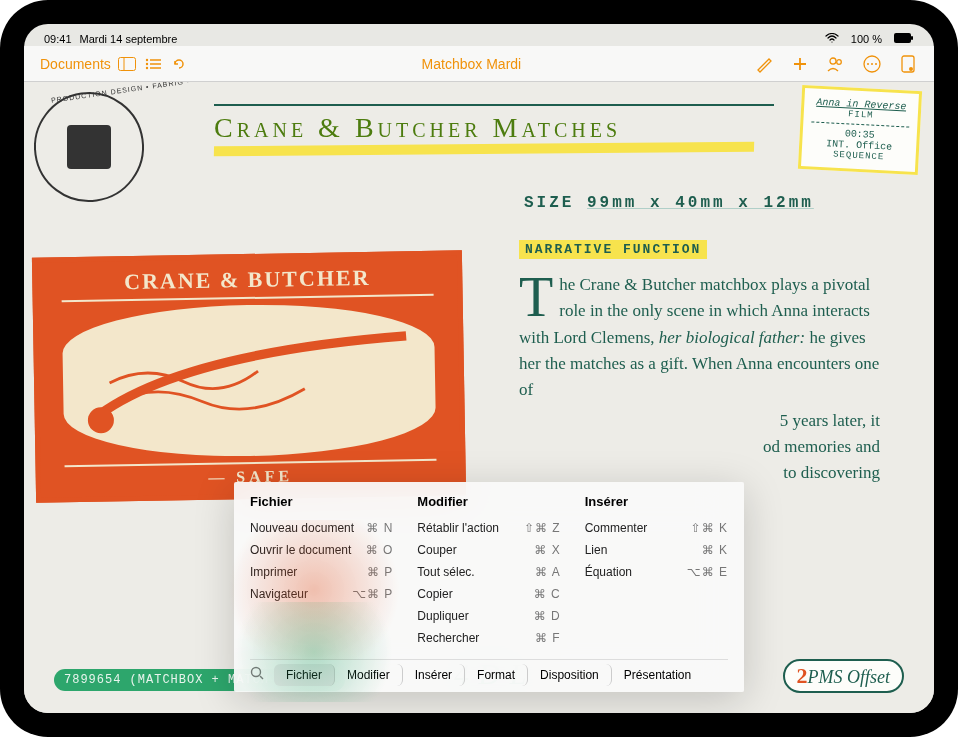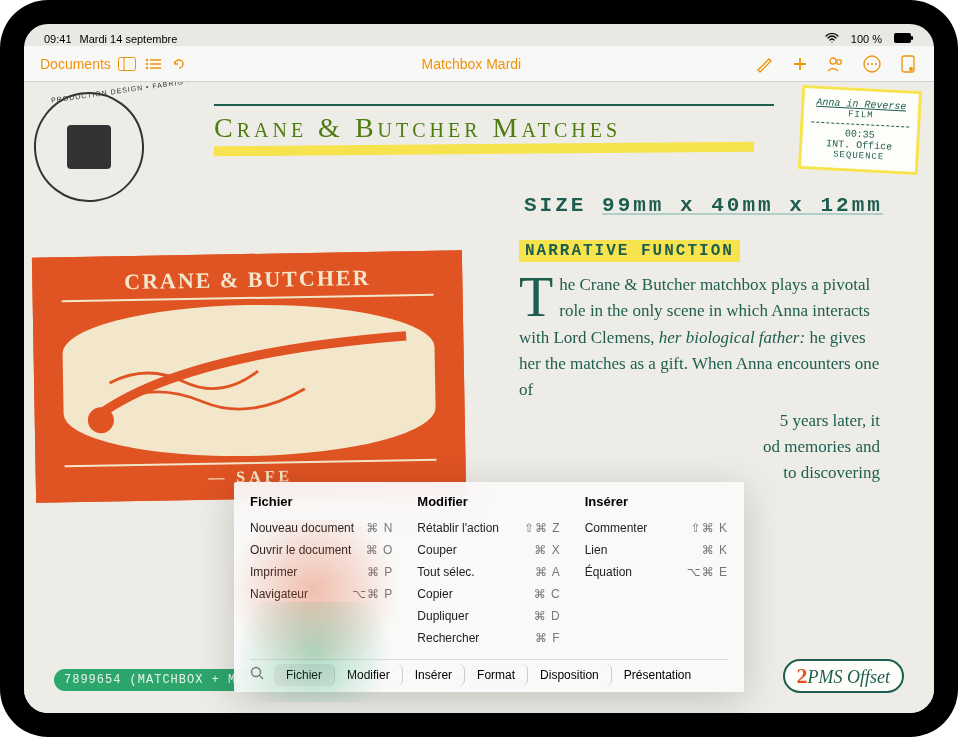--- a/index.html
+++ b/index.html
@@ -67,40 +67,40 @@
   background: linear-gradient(90deg, #f7e34d, #f7e34d);
   transform: skewX(-2deg) rotate(-0.5deg);
 }
 .title-topline {
   position: absolute; top: 22px; left: 190px; width: 560px; height: 2px; background: #1e5e4f;
 }
 
 
 .size-line {
   position: absolute; top: 112px; left: 500px;
-  font-family: "Courier New", monospace; font-size: 21px; letter-spacing: 3px;
+  font-family: "Courier New", monospace; font-size: 16px; letter-spacing: 3px;
   color: #1e5e4f; font-weight: bold;
 }
 .size-value { text-decoration: underline; text-decoration-color: #b0cfc8; }
 
 
 .sticky {
   position: absolute; top: 6px; right: 14px; width: 120px;
   border: 3px solid #f7e34d; background: #fdfdfa; padding: 8px;
   font-family: "Courier New", monospace; font-size: 10px; text-align: center;
   color: #1e5e4f; transform: rotate(3deg);
 }
 .sticky .title { font-style: italic; text-decoration: underline; }
 .sticky .sub { font-size: 9px; letter-spacing: 1px; }
 
 
 .narr-hdr {
   position: absolute; top: 158px; left: 495px;
   font-family: "Courier New", monospace; font-weight: bold; letter-spacing: 2px;
-  font-size: 16px; color: #1e5e4f;
+  font-size: 13px; color: #1e5e4f;
   background: #f7e34d; padding: 2px 6px;
 }
 .narr-body {
   position: absolute; top: 190px; left: 495px; right: 50px;
   font-family: Georgia, serif; font-size: 17px; line-height: 1.55;
   color: #1e5e4f;
 }
 .narr-body .dropcap {
   float: left; font-size: 56px; line-height: 0.9; padding-right: 6px;
   font-family: Georgia, serif;

